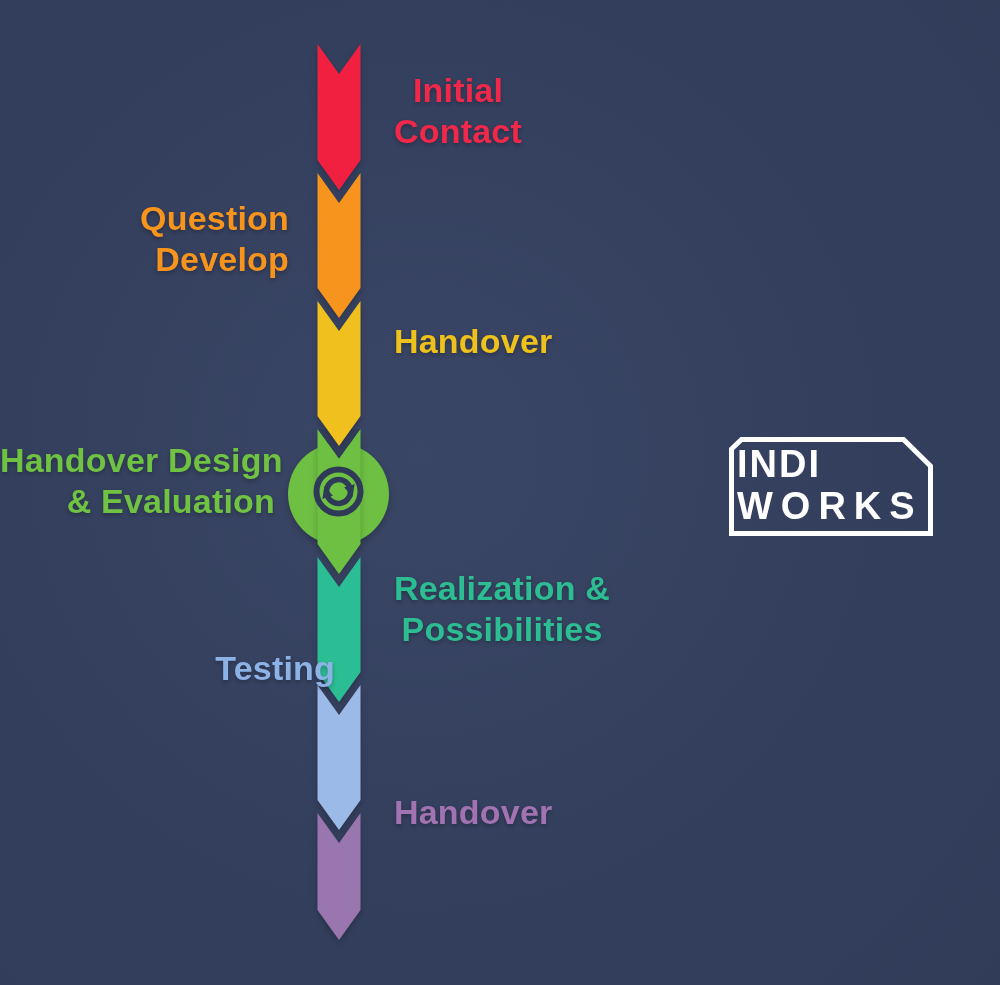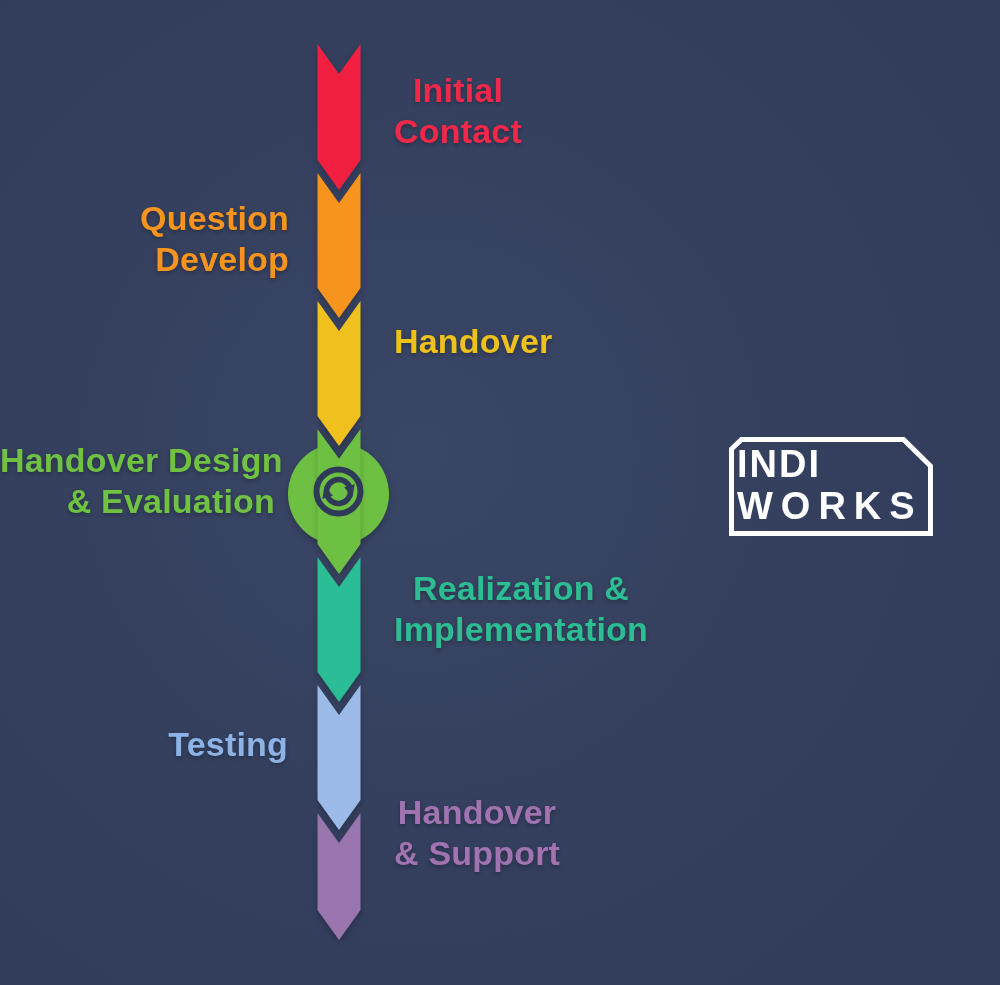--- a/index.html
+++ b/index.html
@@ -76,28 +76,27 @@
       </div>
       <div class="step-label right" style="top: 321px; color: rgb(239, 193, 29); left: 394px;">
         <div>Handover</div>
       </div>
       <div class="step-label left" style="top: 440px; color: rgb(112, 194, 67); left: 0px; width: 275px;">
         <div>Handover Design</div>
         <div>&amp; Evaluation</div>
       </div>
       <div class="step-label right" style="top: 568px; color: rgb(44, 189, 146); left: 394px;">
         <div>Realization &amp;</div>
-        <div>Implementation</div>
+        <div>Possibilities</div>
       </div>
-      <div class="step-label left" style="top: 724px; color: rgb(140, 178, 230); left: 0px; width: 288px;">
+      <div class="step-label left" style="top: 648px; color: rgb(140, 178, 230); left: 0px; width: 288px; padding-left: 47px;">
         <div>Testing</div>
       </div>
       <div class="step-label right" style="top: 792px; color: rgb(161, 115, 177); left: 394px;">
         <div>Handover</div>
-        <div>&amp; Support</div>
       </div>
     </div>
 
   <div class="logo">
     <svg width="206" height="100" viewBox="0 0 206 100">
       <path d="M 2.5,12 L 12.5,2.5 L 174.5,2.5 L 201.5,29 L 201.5,96.5 L 2.5,96.5 Z" fill="none" stroke="#FFFFFF" stroke-width="5"></path>
     </svg>
     <div class="logo-line logo-line1">INDI</div>
     <div class="logo-line logo-line2">WORKS</div>
   </div>

